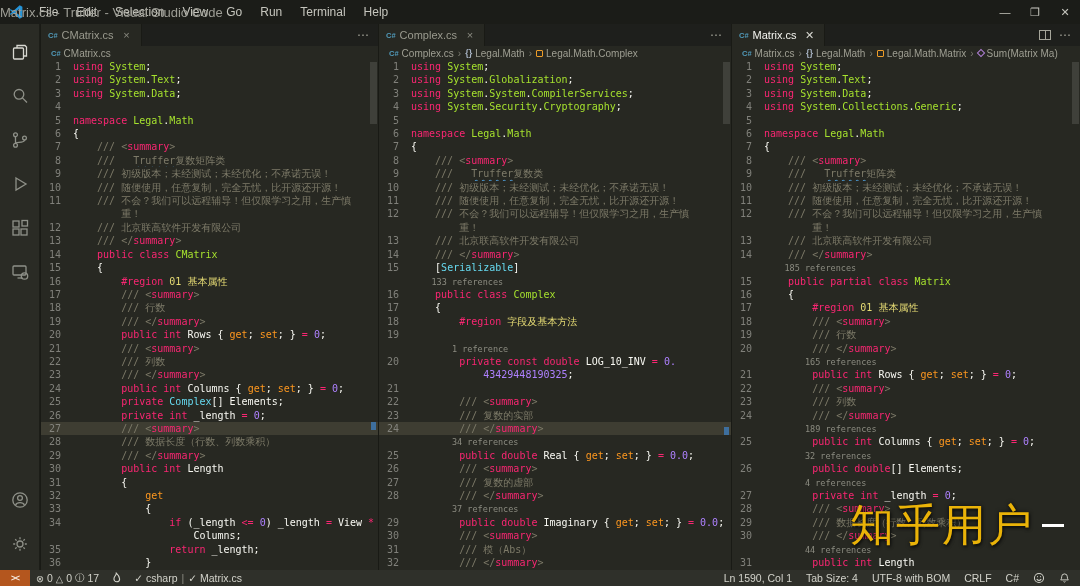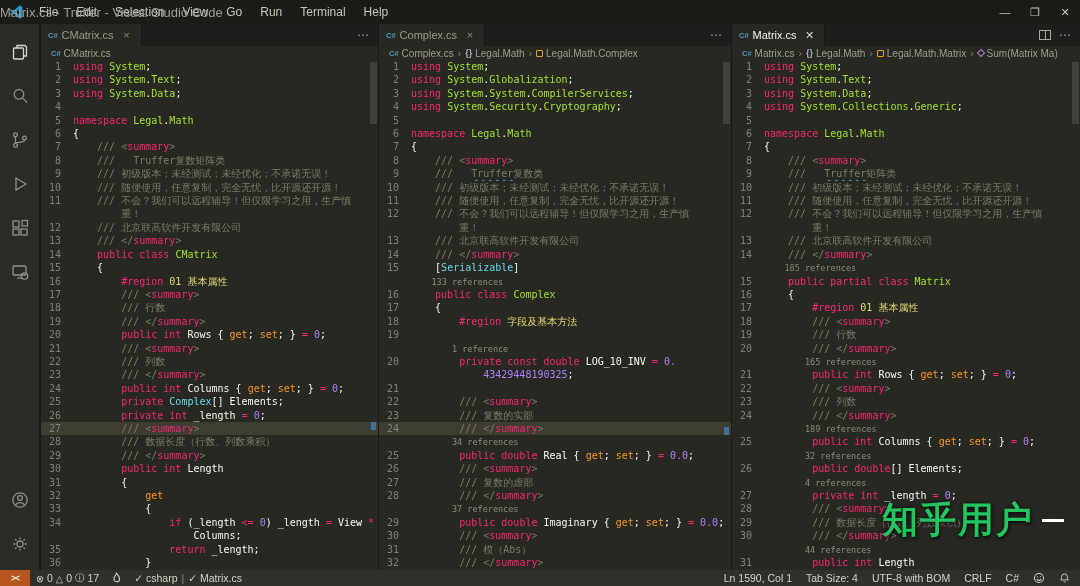--- a/index.html
+++ b/index.html
@@ -77,22 +77,22 @@
   .sb-left, .sb-right { display:flex; align-items:center; height:100%; }
   .sb-right { margin-left:auto; }
   .sb-item { display:flex; align-items:center; gap:3px; padding:0 6px; height:100%; }
   .remote { background:#b4561e; width:30px; justify-content:center; color:#f6ece2;
     font-size:8.5px; font-weight:bold; letter-spacing:-1px; }
   .sb-glyph { font-size:9.5px; }
   .sb-sep { color:#8b8b82; padding:0 1px; }
   .sb-right .sb-item { padding:0 7px; }
   .sb-svg { stroke:#d3d3cb; fill:none; stroke-width:1.2; }
   
-  .watermark { position:absolute; top:496px; right:16px; z-index:5; color:#22c55e;
-    font-size:36px; font-weight:bold; letter-spacing:2px;
+  .watermark { position:absolute; top:496px; right:16px; z-index:5; color:#eab308;
+    font-size:44px; font-weight:normal; letter-spacing:2px;
     text-shadow:0 0 4px rgba(0,0,0,.65), 1px 2px 3px rgba(0,0,0,.5);
     display:flex; align-items:center; }
   .watermark::after { content:""; display:inline-block; width:22px; height:3px;
     background:#fff; margin-left:8px; }
 </style>
 </head>
 <body>
 
 <div class="titlebar">
   <svg class="vslogo" viewBox="0 0 24 24">

